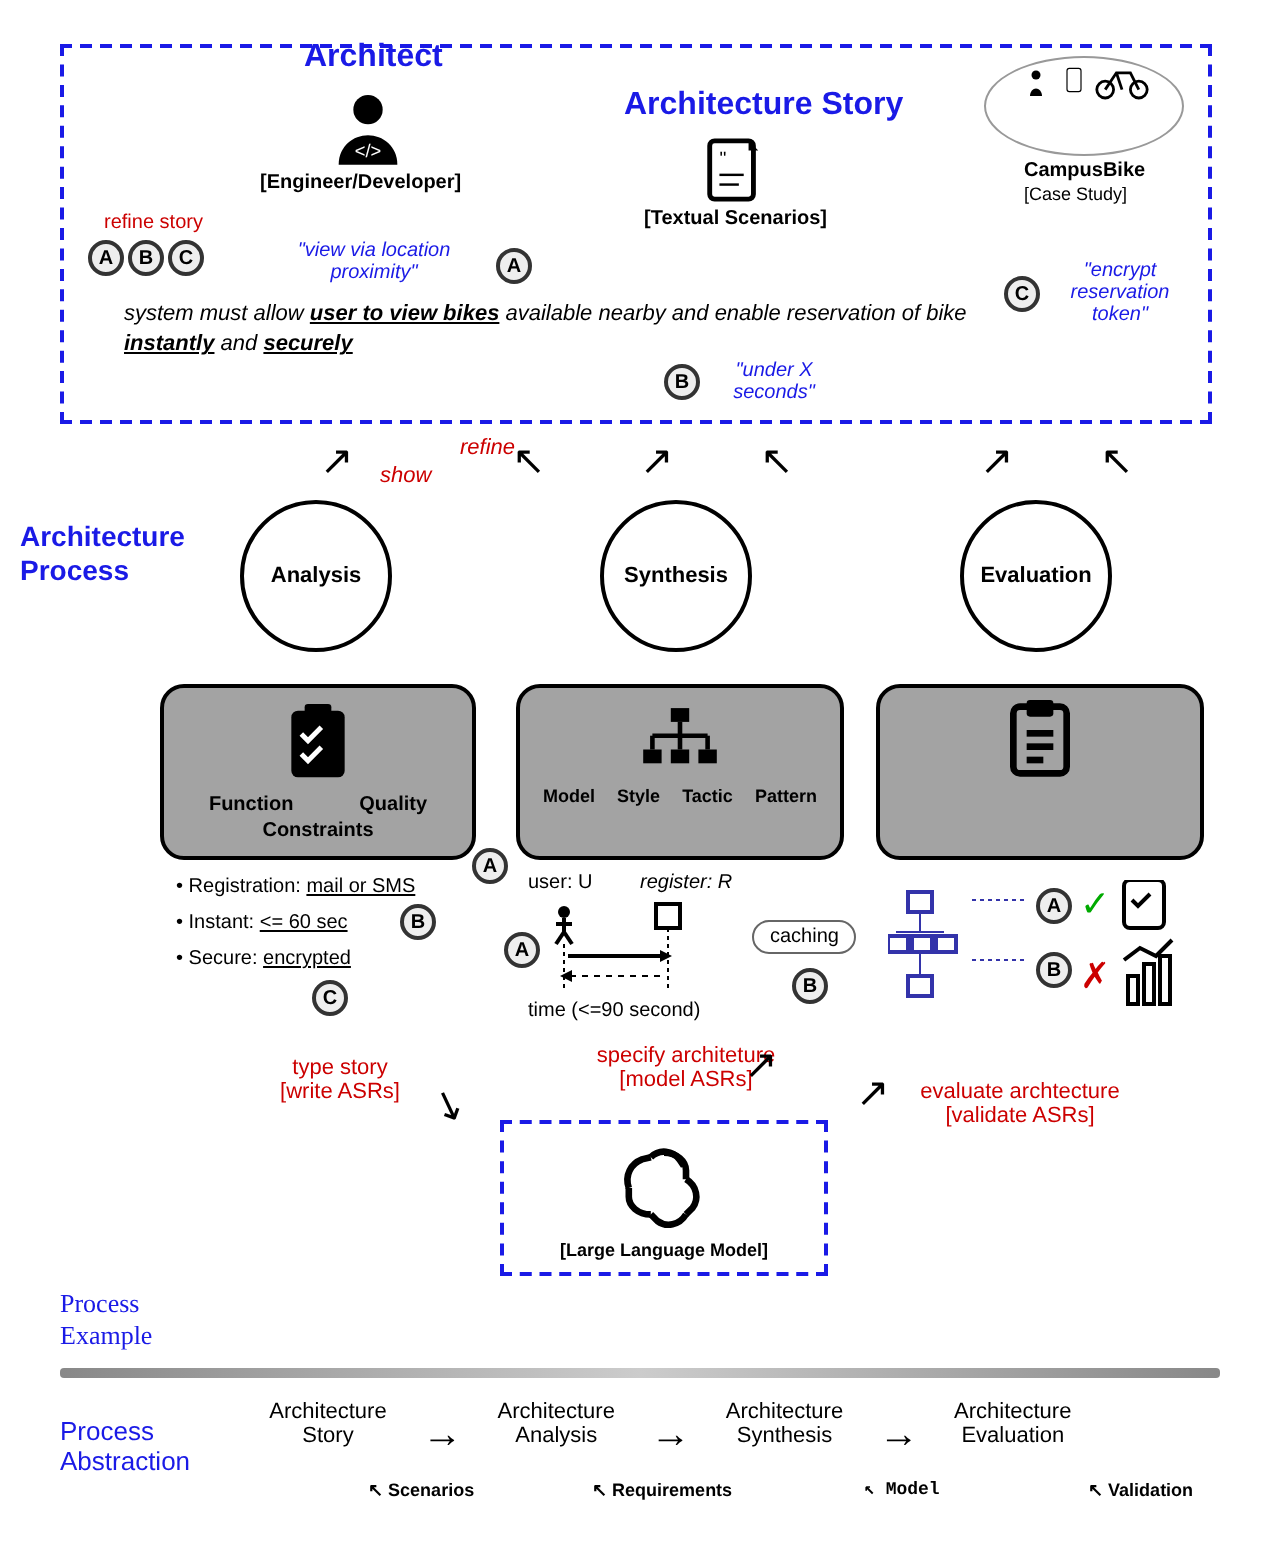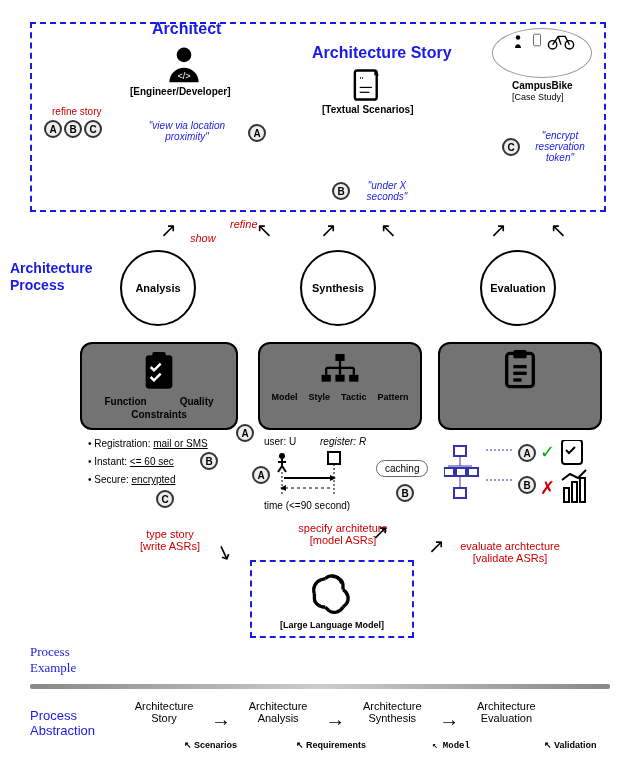--- a/index.html
+++ b/index.html
@@ -5,21 +5,21 @@
   * { box-sizing: border-box; margin: 0; padding: 0; }
   body { font-family: Arial, sans-serif; width: 640px; height: 782px; background: #fff; position: relative; font-size: 10px; overflow: hidden; }
   .bold { font-weight: bold; }
   .blue { color: #1a1ae6; }
   .red { color: #c00; }
   .italic { font-style: italic; }
   .underline { text-decoration: underline; }
   .dashed-box { border: 2px dashed #1a1ae6; position: absolute; }
   .circle-marker { display: inline-flex; align-items: center; justify-content: center; width: 18px; height: 18px; border-radius: 50%; border: 2px solid #333; background: #eee; font-size: 10px; font-weight: bold; }
   .process-circle { position: absolute; width: 76px; height: 76px; border: 2px solid #000; border-radius: 50%; background: #fff; display: flex; align-items: center; justify-content: center; font-weight: bold; font-size: 11px; }
-  .rounded-box { position: absolute; border: 2px solid #000; border-radius: 12px; background: #737373; padding: 6px; }
+  .rounded-box { position: absolute; border: 2px solid #000; border-radius: 12px; background: #a3a3a3; padding: 6px; }
   .label { position: absolute; }
   .arrow { position: absolute; font-size: 20px; color: #000; }
   .chatgpt-box { border: 2px dashed #1a1ae6; background: #fff; padding: 6px; text-align: center; position: absolute; }
   .hr-bar { position: absolute; height: 5px; background: linear-gradient(to right, #888, #ccc, #888); border-radius: 2px; }
   .abstraction-row { position: absolute; font-size: 11px; }
   .abstraction-item { display: inline-block; text-align: center; margin: 0 6px; }
   .arrow-flow { font-size: 20px; vertical-align: middle; }
 </style>
 </head>
 <body>
@@ -67,20 +67,23 @@
   <div class="label" style="left:480px; top:68px; font-size:9px;">[Case Study]</div>
 
   <div class="label red" style="left:20px; top:82px; font-size:10px;">refine story</div>
   <div class="label" style="left:12px; top:96px;"><span class="circle-marker">A</span></div>
   <div class="label" style="left:32px; top:96px;"><span class="circle-marker">B</span></div>
   <div class="label" style="left:52px; top:96px;"><span class="circle-marker">C</span></div>
 
   <div class="label blue italic" style="left:100px; top:96px; width:110px; font-size:10px; text-align:center;">"view via location proximity"</div>
   <div class="label" style="left:216px; top:100px;"><span class="circle-marker">A</span></div>
 
+  <div class="label italic" style="left:30px; top:126px; width:430px; font-size:11px; line-height:1.4;">
+    <span>system must allow </span><span class="bold underline">user to view bikes</span><span> available nearby and enable reservation of bike </span><span class="bold underline">instantly</span><span> and </span><span class="bold underline">securely</span>
+  </div>
 
   <div class="label" style="left:300px; top:158px;"><span class="circle-marker">B</span></div>
   <div class="label blue italic" style="left:320px; top:156px; width:70px; font-size:10px; text-align:center;">"under X seconds"</div>
 
   <div class="label" style="left:470px; top:114px;"><span class="circle-marker">C</span></div>
   <div class="label blue italic" style="left:488px; top:106px; width:80px; font-size:10px; text-align:center;">"encrypt reservation token"</div>
 </div>
 
 <div class="label blue bold" style="left:10px; top:260px; width:100px; font-size:14px; line-height:1.2;">Architecture Process</div>
 

